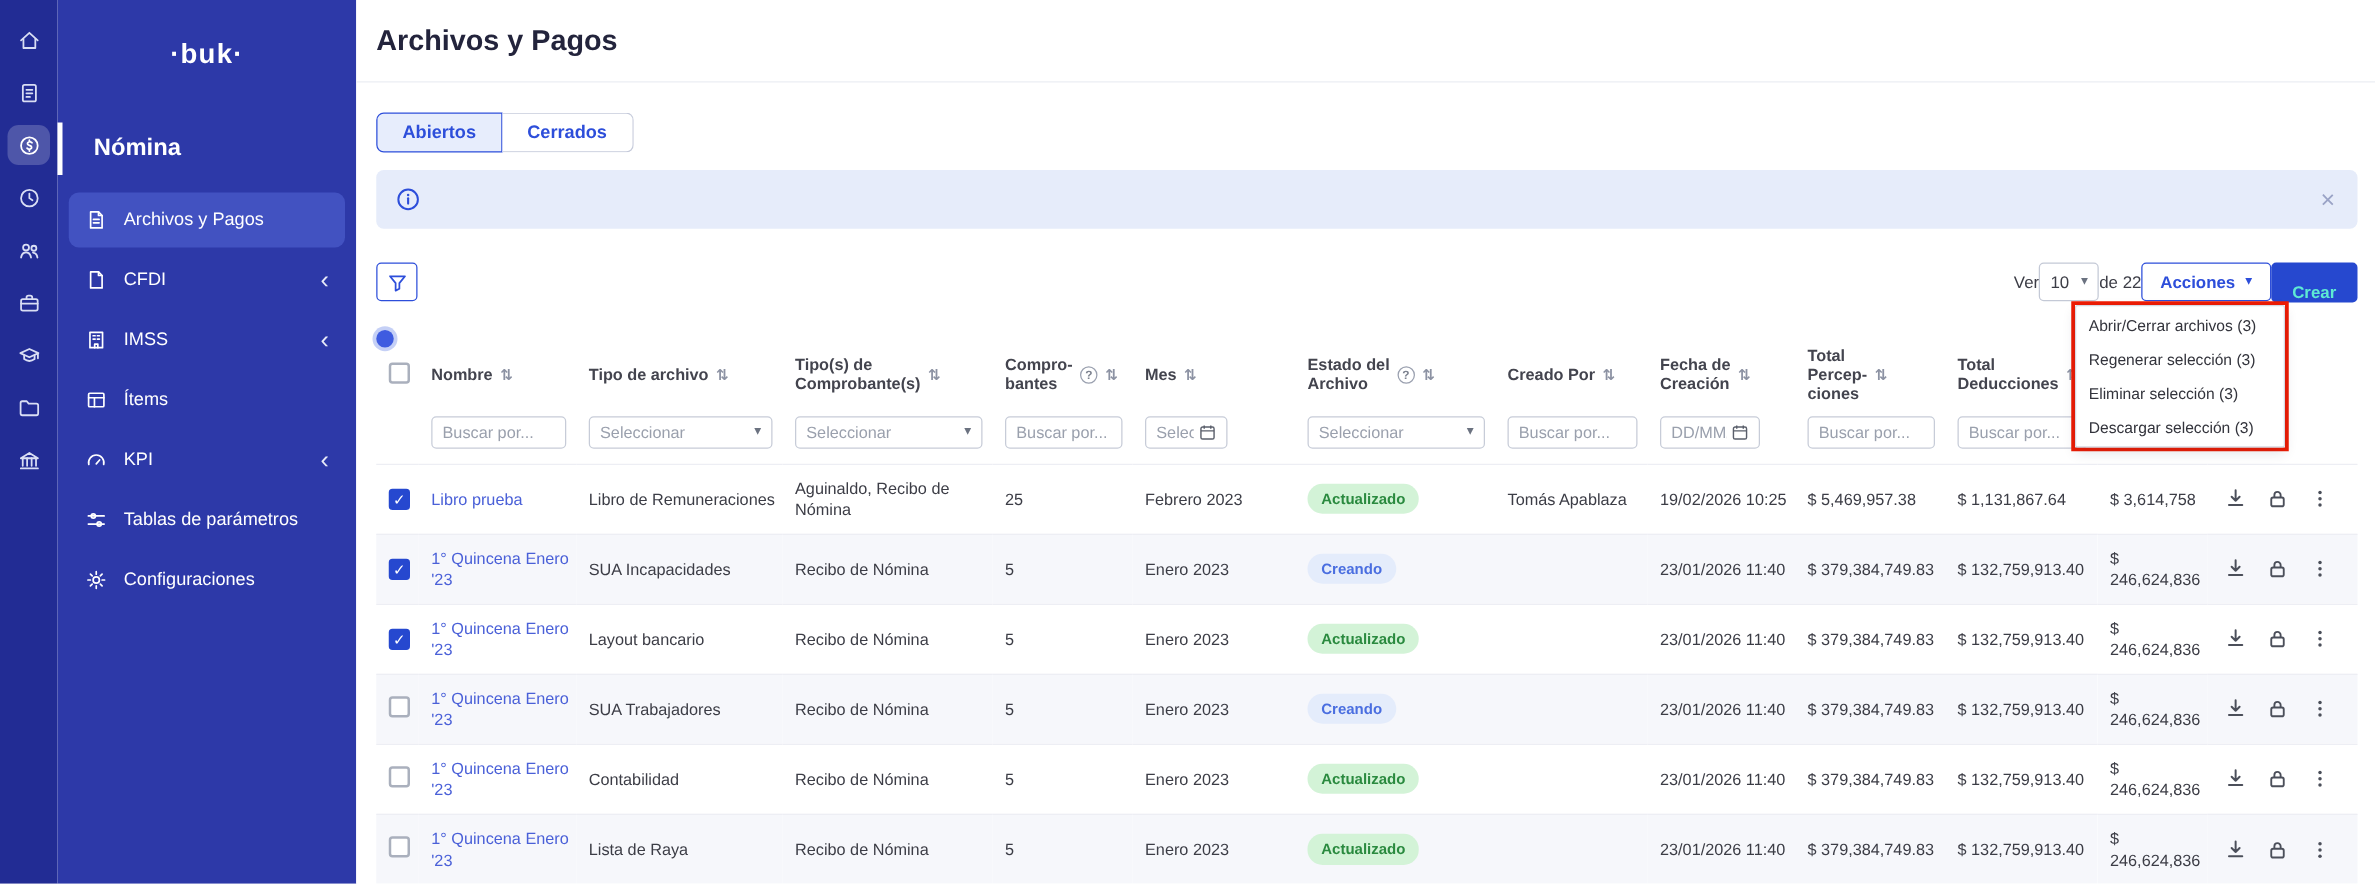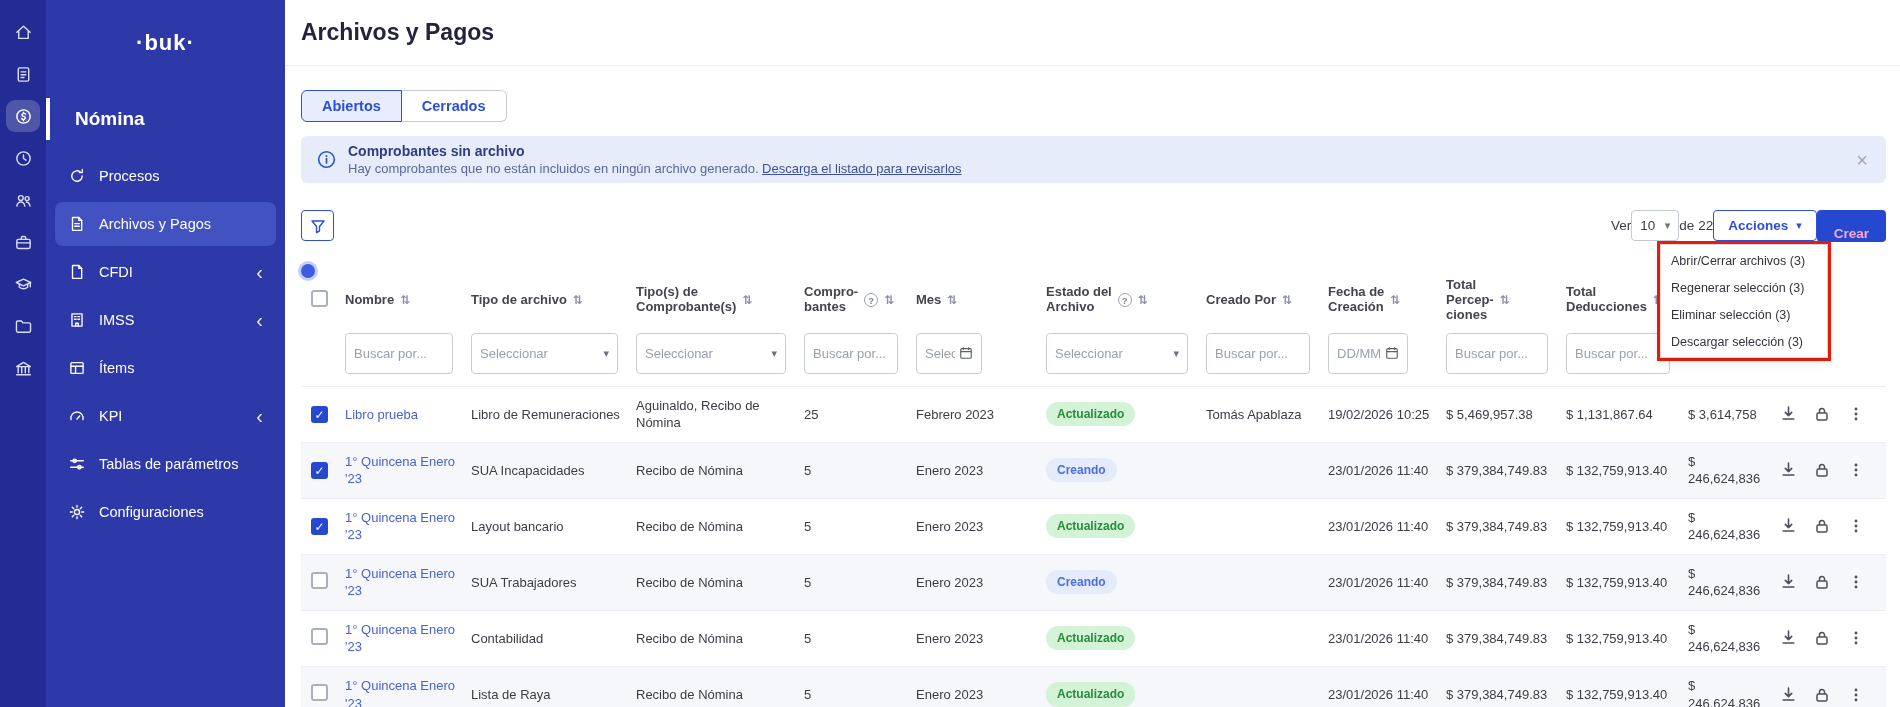--- a/index.html
+++ b/index.html
@@ -87,21 +87,21 @@
   }
   .chev { color: #6b7280; font-size: 11px; line-height: 1; }
   .btn-actions {
     height: 31px; padding: 11px 14px; border: 1px solid var(--accent, #2d4eda);
     color: var(--accent, #2d4eda); background: #fff; border-radius: 4px;
     font-size: 13.5px; font-weight: 700; display: flex; align-items: center; gap: 8px;
     cursor: pointer; font-family: inherit;
   }
   .btn-actions .chev { color: var(--accent, #2d4eda); }
   .btn-create {
-    height: 31px; padding: 16px 17px; background: var(--accent-dark, #2648cf); color: #f9a8d4;
+    height: 31px; padding: 16px 17px; background: var(--accent-dark, #2648cf); color: #5eead4;
     border: none; border-radius: 4px; font-size: 13.5px; font-weight: 700;
     cursor: pointer; font-family: inherit;
   }
 
   
   .table-area { position: relative; margin-top: 31px; }
   .scroll-dot {
     position: absolute; left: 0; top: -8px; width: 14px; height: 14px; border-radius: 50%;
     background: #3f5ce0; box-shadow: 0 0 0 3px rgba(90,120,230,.35); z-index: 5;
   }
@@ -113,21 +113,21 @@
   .th-inner { display: flex; align-items: center; gap: 6px; }
   .th-label { white-space: pre-line; line-height: 1.15; }
   .sort-icon { color: #8c92a3; font-size: 12px; cursor: pointer; }
   .help-icon {
     width: 14px; height: 14px; min-width: 14px; border: 1px solid #9aa0af; border-radius: 50%;
     color: #7c828f; font-size: 9.5px; display: inline-flex; align-items: center; justify-content: center;
     cursor: pointer;
   }
   .f-row td { padding: 4px 8px 12px 10px; vertical-align: top; }
   .f-input, .f-select {
-    width: 100%; height: 41px; border: 1px solid #c7ccd8; border-radius: 4px; background: #fff;
+    width: 100%; height: 26px; border: 1px solid #c7ccd8; border-radius: 4px; background: #fff;
     font-size: 13px; color: #9aa0ad; padding: 0 8px;
   }
   .f-input { font-family: inherit; outline: none; }
   .f-input::placeholder { color: #9aa0ad; }
   .f-select { display: flex; align-items: center; justify-content: space-between; gap: 4px; cursor: pointer; }
   .f-select .ph { overflow: hidden; white-space: nowrap; }
   .f-row td:nth-child(6) .f-select { width: 66px; }
   .f-row td:nth-child(9) .f-select { width: 80px; }
   .cal { display: flex; flex-shrink: 0; }
   tbody tr { border-top: 1px solid #edeef4; }
@@ -221,29 +221,20 @@
           <path d="M2.8 8 10 3.6 17.2 8z"></path>
           <path d="M4.4 8v6.4M8.1 8v6.4M11.9 8v6.4M15.6 8v6.4M2.8 16.6h14.4"></path>
         </svg>
       </div>
     </nav>
 
   <aside class="sidebar">
     <div class="logo">·buk·</div>
     <div class="side-section">Nómina</div>
     <nav class="side-nav" id="side-nav">
-        <div class="nav-item">
-          <span class="nav-icon">
-            <svg viewBox="0 0 20 20" fill="none" stroke="currentColor" stroke-width="1.5" stroke-linecap="round" stroke-linejoin="round">
-              <path d="M15.8 10a5.8 5.8 0 1 1-1.7-4.1"></path>
-              <path d="M15.9 2.8v3.4h-3.4"></path>
-            </svg>
-          </span>
-          <span class="nav-label">Procesos</span>
-        </div>
         <div class="nav-item active">
           <span class="nav-icon">
             <svg viewBox="0 0 20 20" fill="none" stroke="currentColor" stroke-width="1.5" stroke-linecap="round" stroke-linejoin="round">
               <path d="M5 2.8h7l3.2 3.2v11H5z"></path>
               <path d="M12 2.8V6h3.2M7.5 9.5h5M7.5 12.5h5"></path>
             </svg>
           </span>
           <span class="nav-label">Archivos y Pagos</span>
         </div>
         <div class="nav-item">
@@ -319,24 +310,20 @@
         </div>
 
       <div class="banner">
         <span class="banner-icon">
           <svg viewBox="0 0 18 18" width="19" height="19">
               <circle cx="9" cy="9" r="7.4" stroke="#2d4eda" fill="none" stroke-width="1.5"></circle>
               <path d="M9 8.2v4" stroke="#2d4eda" stroke-width="1.6" stroke-linecap="round"></path>
               <circle cx="9" cy="5.6" r="0.95" fill="#2d4eda"></circle>
             </svg>
         </span>
-        <div class="banner-body">
-          <div class="banner-title">Comprobantes sin archivo</div>
-          <div class="banner-sub"><span>Hay comprobantes que no están incluidos en ningún archivo generado. </span><a>Descarga el listado para revisarlos</a></div>
-        </div>
         <span class="banner-close">×</span>
       </div>
 
       <div class="toolbar">
         <button class="filter-btn">
           <svg viewBox="0 0 16 16" width="16" height="16">
               <path d="M2 3h12L9.5 8.5V13l-3 1.5V8.5L2 3z" stroke="currentColor" fill="none" stroke-width="1.4" stroke-linejoin="round"></path>
             </svg>
         </button>
         <div class="toolbar-right">

